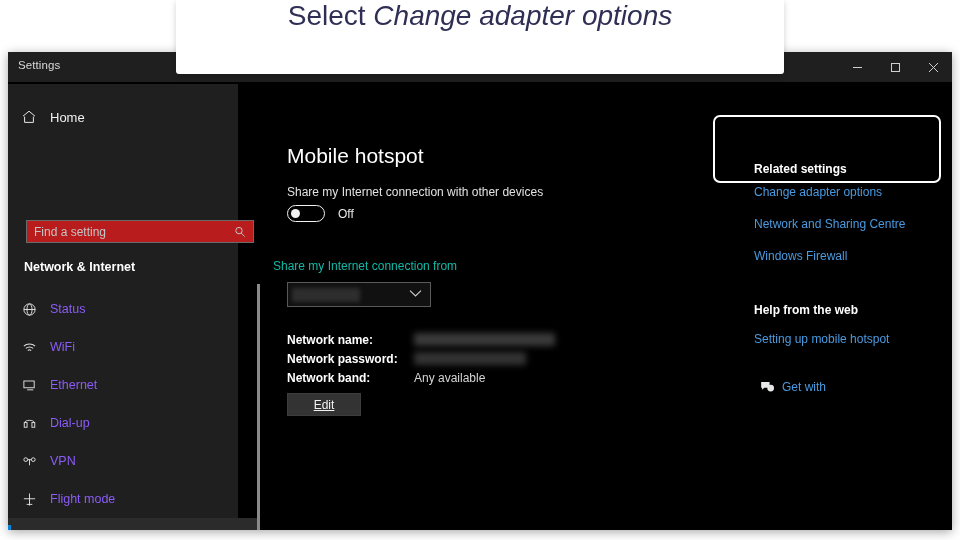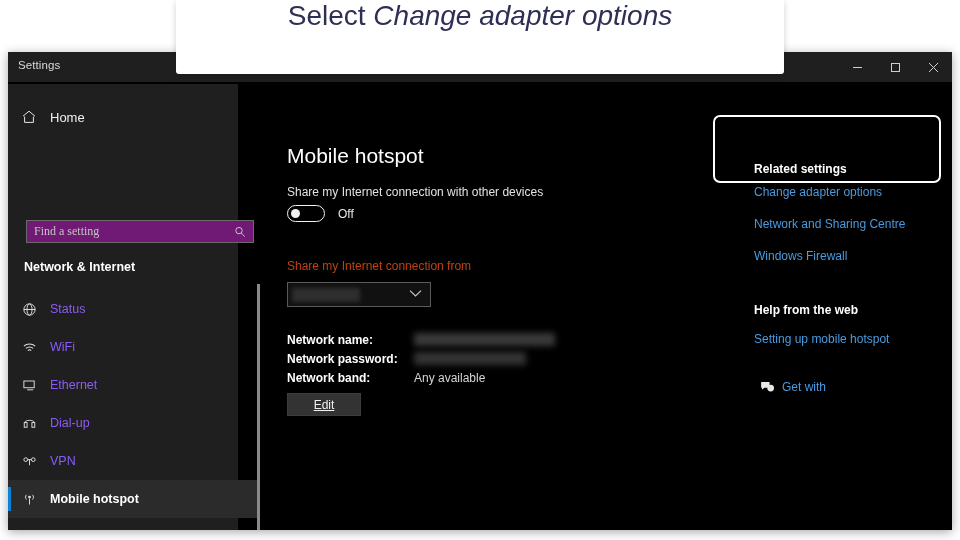--- a/index.html
+++ b/index.html
@@ -74,23 +74,23 @@
     width: 252px; height: 34px;
     display: flex; align-items: center;
   }
   #home-row .nav-ico { width: 42px; display:flex; justify-content:center; color:#e6e6e6; }
   #home-row .nav-text { font-size: 13px; color:#f0f0f0; }
 
   #search-box {
     position: absolute;
     left: 18px; top: 136px;
     width: 228px; height: 23px;
-    background: #701a75;
+    background: #b91c1c;
     border: 1px solid #6a6a6a;
-    display: flex; align-items: center; font-family: Liberation Serif, serif;
+    display: flex; align-items: center;
   }
   #search-box .ph {
     flex: 1;
     padding-left: 7px;
     font-size: 12px;
     color: #c4c4c4;
   }
   #search-box .mag { padding-right: 7px; color:#c4c4c4; display:flex; }
 
   #category-title {
@@ -177,23 +177,23 @@
     background: #f2f2f2;
   }
   #toggle-state {
     margin-left: 13px;
     font-size: 12px;
     color: #e8e8e8;
   }
 
   #share-from-label {
     position: absolute;
-    left: 27px; top: 177px;
-    font-size: 12px;
-    color: #c2410c;
+    left: 13px; top: 177px;
+    font-size: 12px;
+    color: #14b8a6;
     text-align: right;
   }
   #adapter-select {
     position: absolute;
     left: 27px; top: 200px;
     width: 144px; height: 25px;
     background: #111111;
     border: 1px solid #5a5a5a;
     display: flex; align-items: center;
   }
@@ -404,20 +404,28 @@
             <svg width="15" height="15" viewBox="0 0 16 16" fill="none" stroke="currentColor" stroke-width="1">
               <circle cx="4" cy="6" r="2"></circle>
                 <circle cx="12" cy="6" r="2"></circle>
                 <line x1="6" y1="6" x2="10" y2="6"></line>
                 <line x1="8" y1="6" x2="8" y2="12"></line>
             </svg>
           </span>
           <span class="nav-text">VPN</span>
         </div>
 
+        <div class="nav-item">
+          <span class="nav-ico">
+            <svg width="15" height="15" viewBox="0 0 16 16" fill="none" stroke="currentColor" stroke-width="1">
+              <path d="M8 1.6 L8 14.4 M2 7.2 L14 7.2 M5 13.2 L11 13.2"></path>
+            </svg>
+          </span>
+          <span class="nav-text">Flight mode</span>
+        </div>
 
         <div class="nav-item selected">
           <span class="nav-ico">
             <svg width="15" height="15" viewBox="0 0 16 16" fill="none" stroke="currentColor" stroke-width="1">
               <circle cx="8" cy="5.4" r="1.5" fill="currentColor" stroke="none"></circle>
               <line x1="8" y1="7.2" x2="8" y2="13.4"></line>
               <path d="M4.8 3 C3.4 4.4 3.4 6.6 4.8 8"></path>
               <path d="M11.2 3 C12.6 4.4 12.6 6.6 11.2 8"></path>
             </svg>
           </span>

